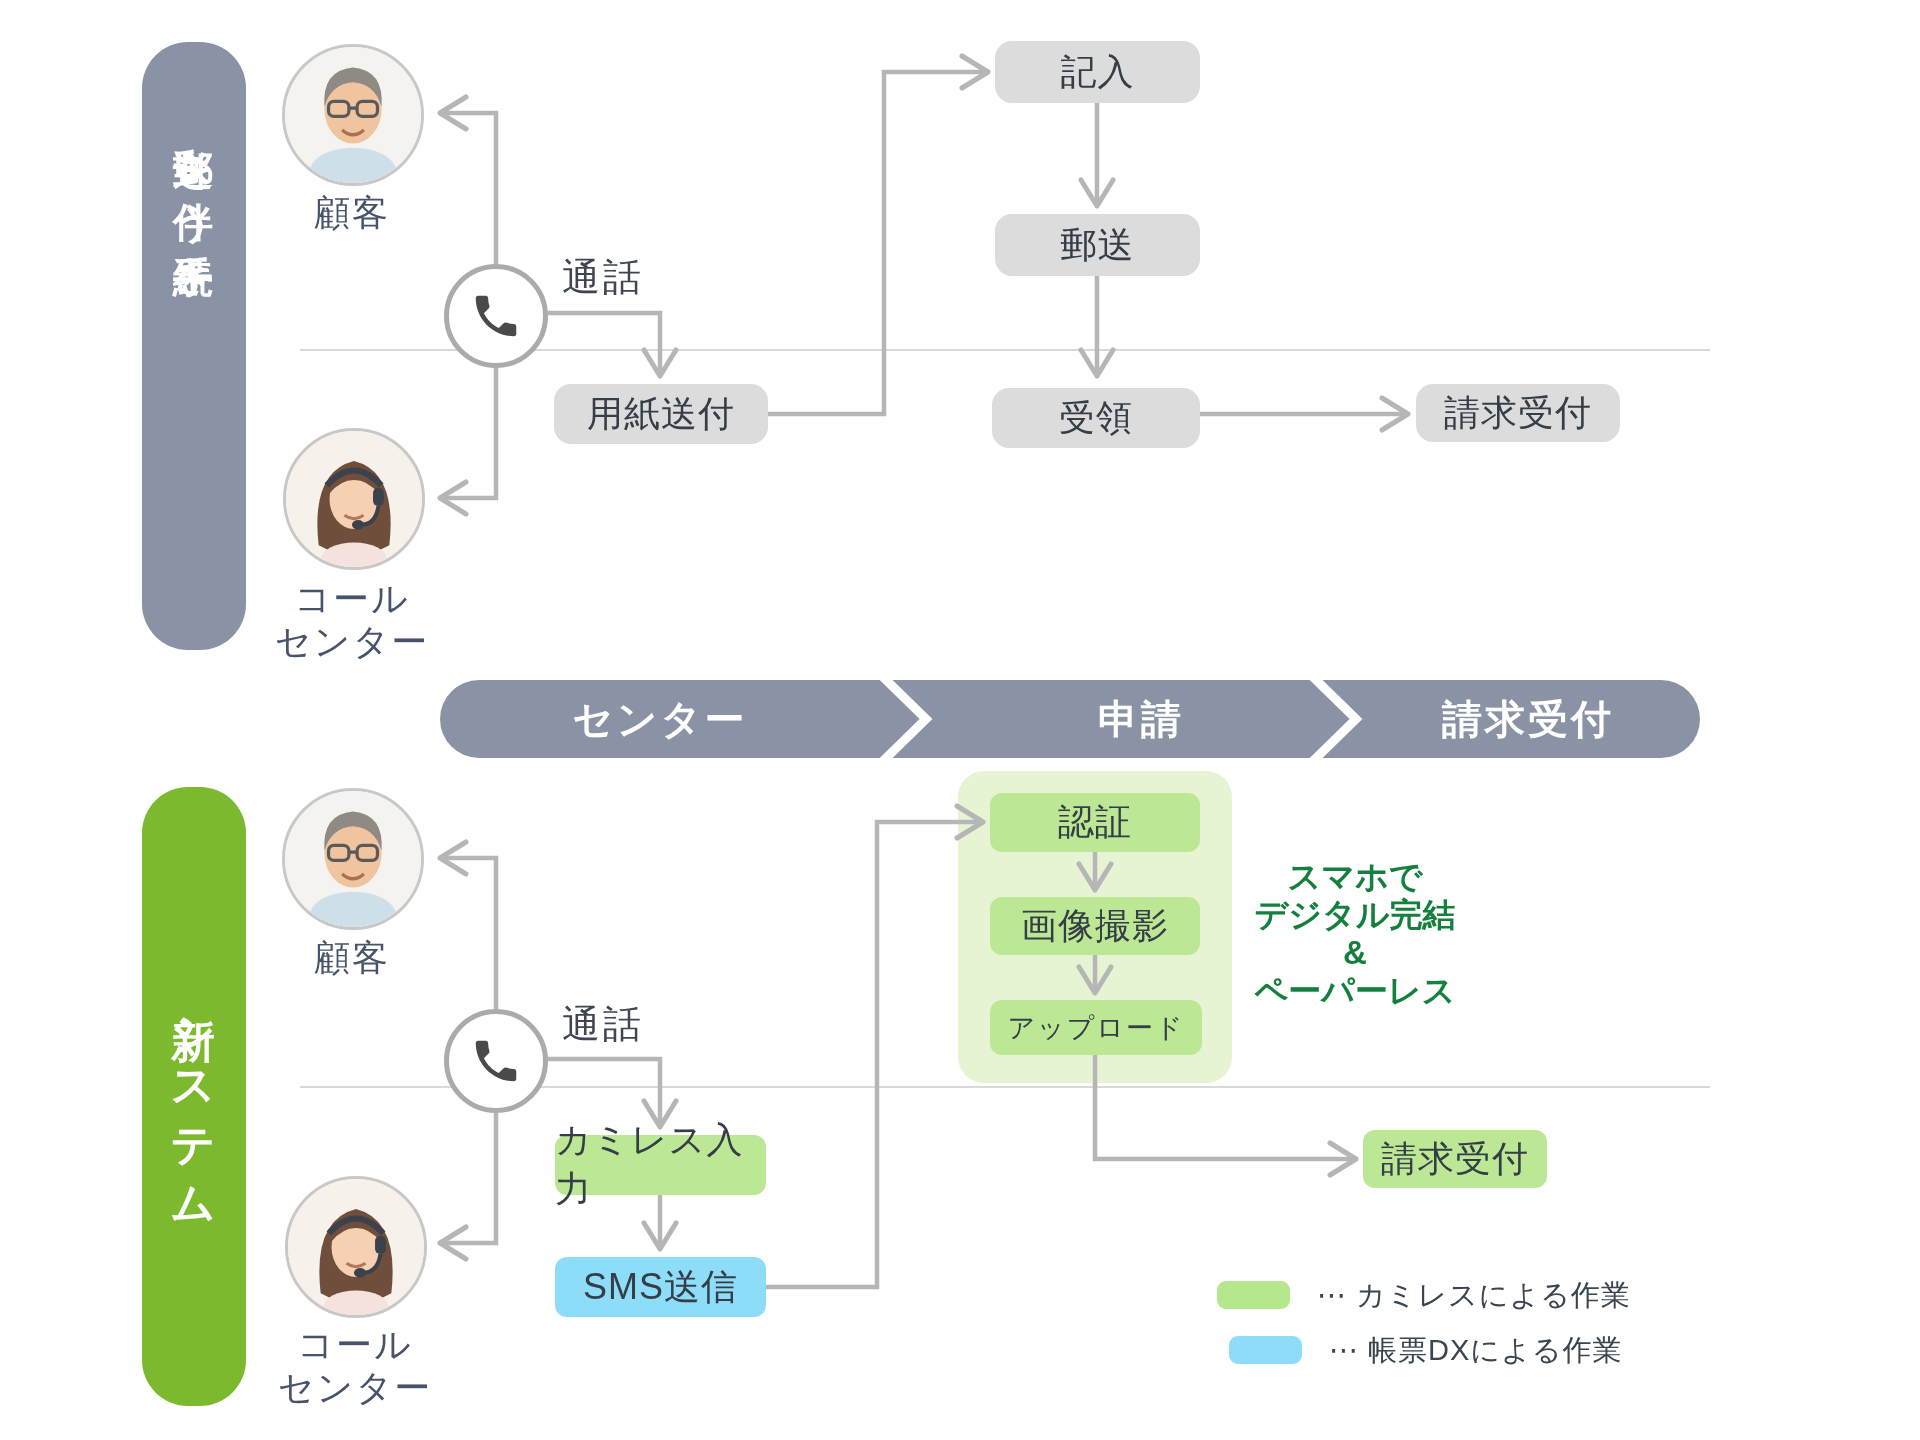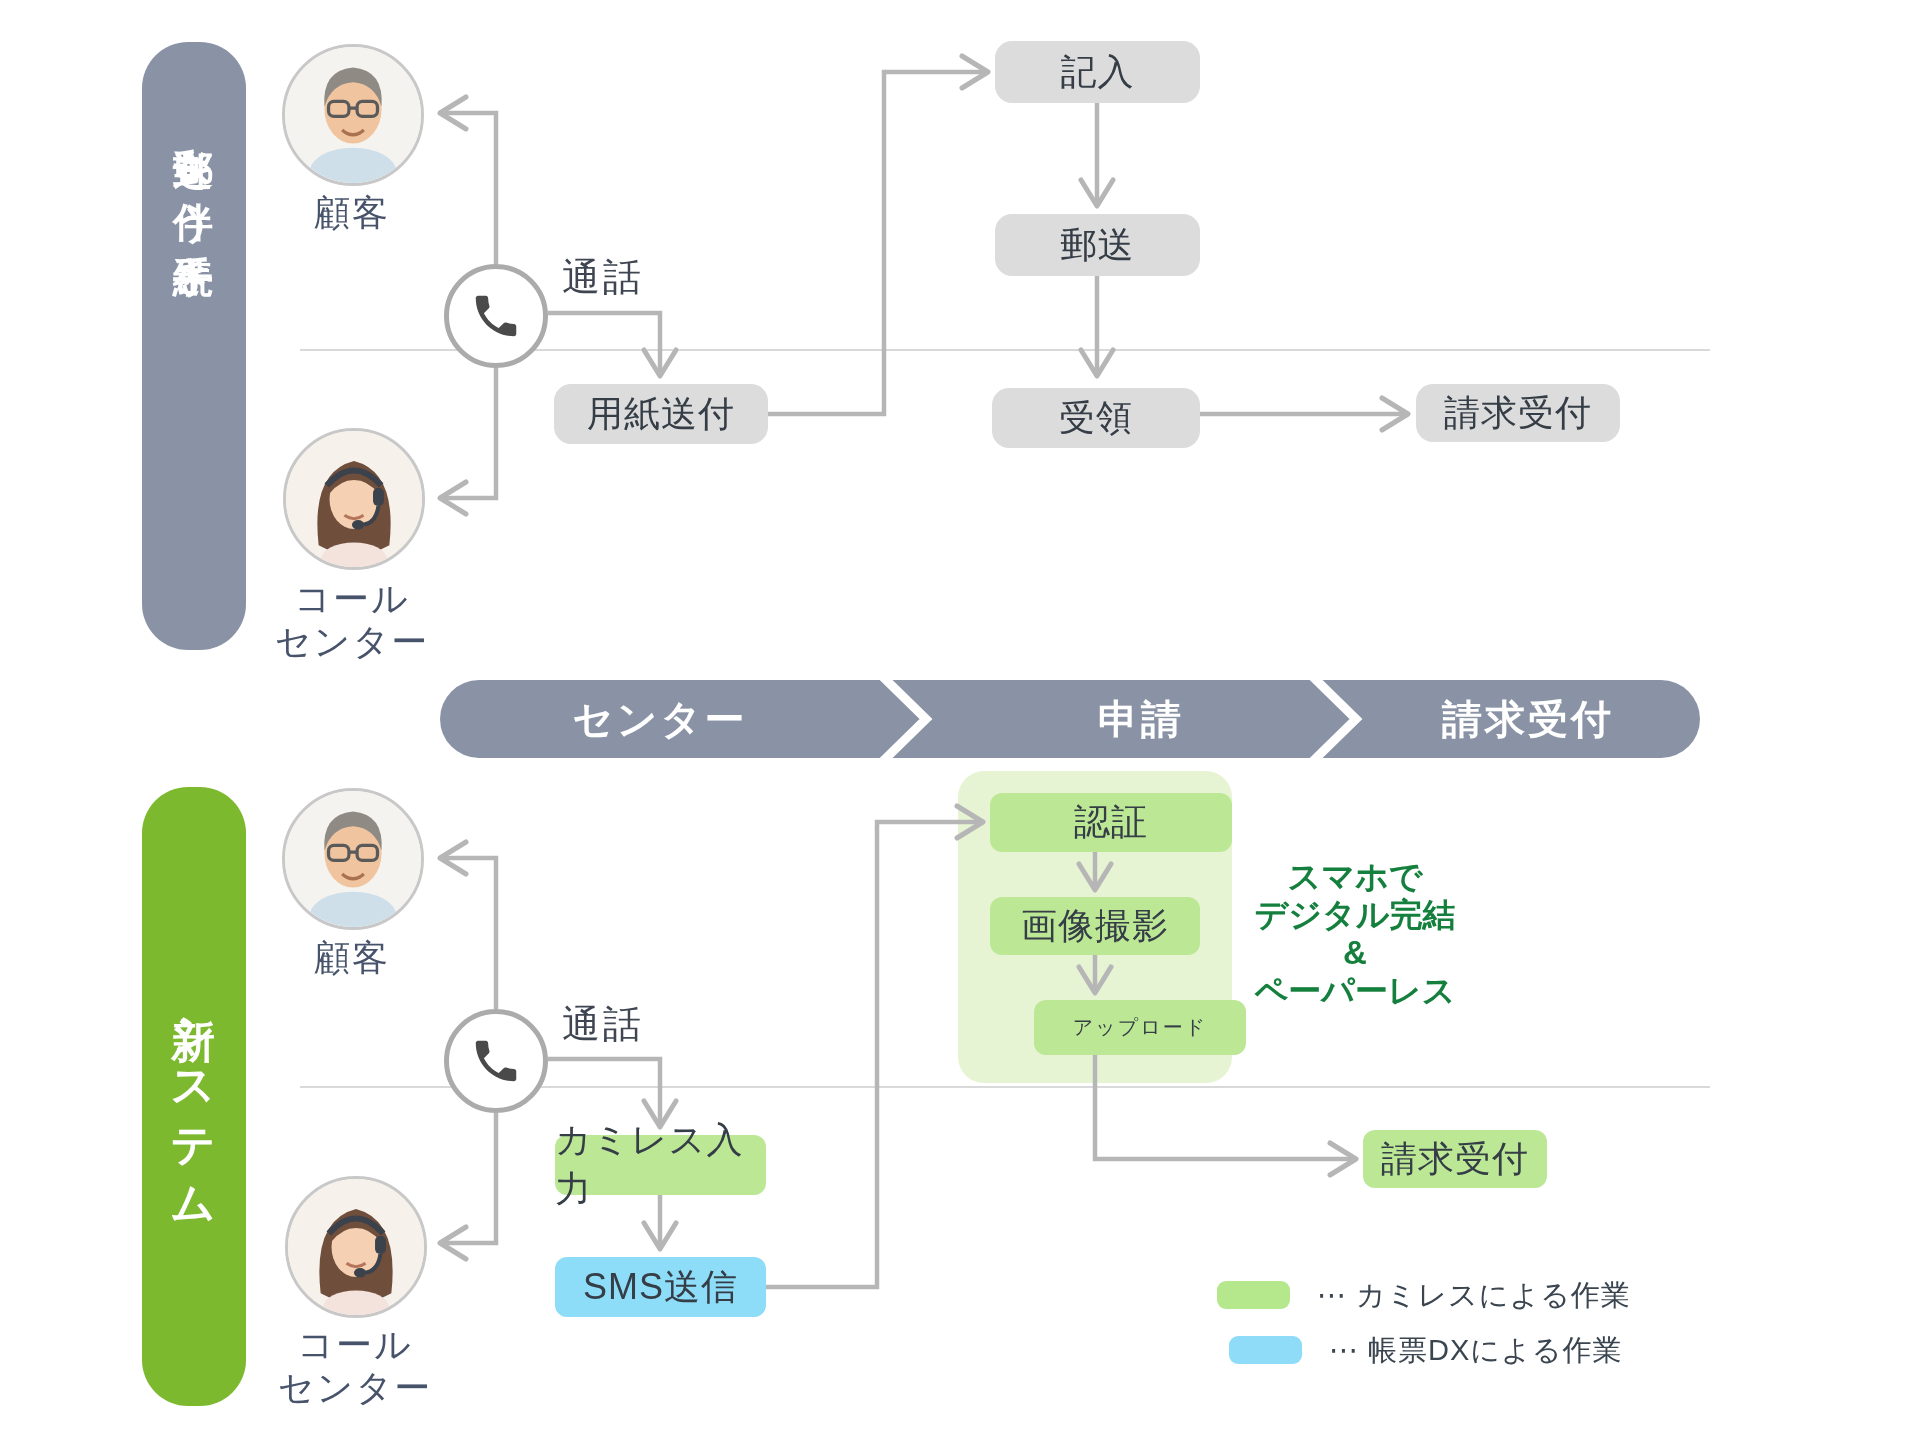--- a/index.html
+++ b/index.html
@@ -22,21 +22,21 @@
   
   .phone-circle{position:absolute;width:94px;height:94px;border-radius:50%;background:#ffffff;
                 border:5px solid #ababab;display:flex;align-items:center;justify-content:center;}
   .call-label{position:absolute;font-size:38px;color:#3f4652;letter-spacing:3px;}
   
   .box{position:absolute;display:flex;align-items:center;justify-content:center;border-radius:12px;
        font-size:36px;color:#353d46;letter-spacing:1px;}
   .box-gray{background:#dcdcdc;border-radius:17px;}
   .box-green{background:#bce896;}
   .box-blue{background:#8eddf8;}
-  .box-small{font-size:20px;letter-spacing:2px;margin-left:44px;}
+  .box-small{font-size:27px;letter-spacing:2px;}
   
   .banner{position:absolute;left:440px;top:680px;width:1260px;height:78px;background:#8a93a5;
           border-radius:40px;overflow:hidden;}
   .banner .step{position:absolute;top:0;height:100%;display:flex;align-items:center;justify-content:center;
                 color:#ffffff;font-weight:bold;font-size:40px;letter-spacing:3px;}
   .banner svg{position:absolute;left:0;top:0;}
   
   .annotation{position:absolute;left:1245px;top:858px;width:220px;text-align:center;
               font-size:33px;font-weight:bold;line-height:38px;color:#15803d;white-space:pre-line;}
   
@@ -176,21 +176,21 @@
 
   <div class="phone-circle" style="left:444px;top:1009px;">
     <svg width="54" height="54" viewBox="0 0 24 24">
       <path fill="#4a4a4a" d="M6.62 10.79c1.44 2.83 3.76 5.14 6.59 6.59l2.2-2.2c.27-.27.67-.36 1.02-.24 1.12.37 2.33.57 3.57.57.55 0 1 .45 1 1V20c0 .55-.45 1-1 1-9.39 0-17-7.61-17-17 0-.55.45-1 1-1h3.5c.55 0 1 .45 1 1 0 1.25.2 2.45.57 3.57.11.35.03.74-.25 1.02l-2.2 2.2z"></path>
     </svg>
   </div>
   <div class="call-label" style="left:562px;top:999px;">通話</div>
 
   <div class="box box-green" style="left:555px;top:1135px;width:211px;height:60px;">カミレス入力</div>
   <div class="box box-blue" style="left:555px;top:1257px;width:211px;height:60px;">SMS送信</div>
-  <div class="box box-green" style="left:990px;top:793px;width:242px;height:59px;text-align:right;">認証</div>
+  <div class="box box-green" style="left:990px;top:793px;width:210px;height:59px;text-align:right;">認証</div>
   <div class="box box-green" style="left:990px;top:897px;width:210px;height:58px;">画像撮影</div>
   <div class="box box-green box-small" style="left:990px;top:1000px;width:212px;height:55px;">アップロード</div>
   <div class="box box-green" style="left:1363px;top:1130px;width:184px;height:58px;">請求受付</div>
 
   <div class="annotation">スマホで
 デジタル完結
 &amp;
 ペーパーレス</div>
 
   <div class="legend-row" style="top:1280px;">

